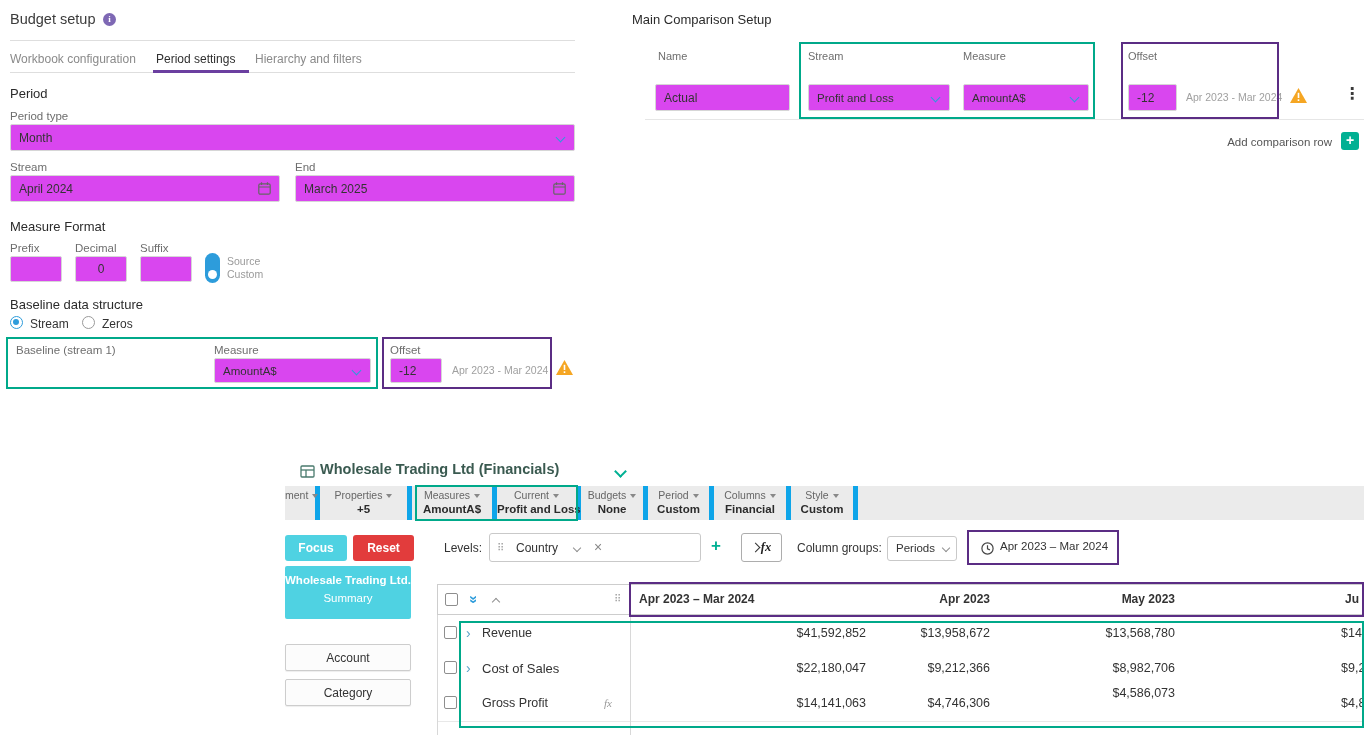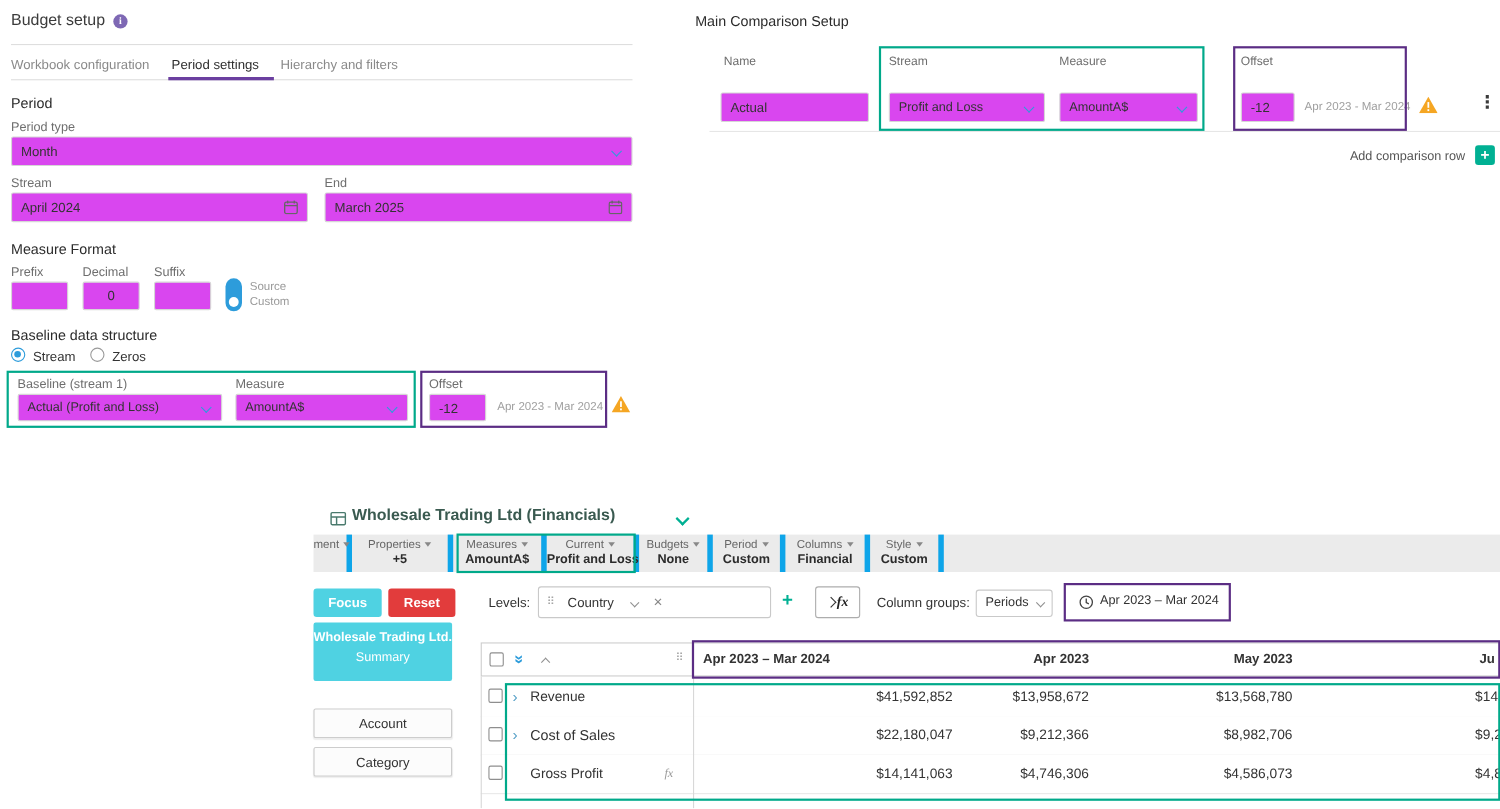--- a/index.html
+++ b/index.html
@@ -124,24 +124,20 @@
   <div class="tgl-label" style="left:227px;top:255px">Source</div>
   <div class="tgl-label" style="left:227px;top:268px">Custom</div>
 
   <div class="h2" style="left:10px;top:297px">Baseline data structure</div>
   <span class="radio checked" style="left:10px;top:316px"></span>
   <div class="rlabel12" style="left:30px;top:317px">Stream</div>
   <span class="radio" style="left:82px;top:316px"></span>
   <div class="rlabel12" style="left:102px;top:317px">Zeros</div>
 
   <div class="flabel" style="left:16px;top:344px">Baseline (stream 1)</div>
-  <div class="ctl" style="left:16px;top:358px;width:186px;height:25px;font-size:11.5px">
-    <span class="val">Actual (Profit and Loss)</span>
-    <span class="chev sel" style="top:8px"></span>
-  </div>
   <div class="flabel" style="left:214px;top:344px">Measure</div>
   <div class="ctl" style="left:214px;top:358px;width:157px;height:25px;font-size:11.5px">
     <span class="val">AmountA$</span>
     <span class="chev sel" style="top:8px"></span>
   </div>
   <div class="flabel" style="left:390px;top:344px">Offset</div>
   <div class="ctl" style="left:390px;top:358px;width:52px;height:25px">
     <span class="val">-12</span>
   </div>
   <div class="muted" style="left:452px;top:364px">Apr 2023 - Mar 2024</div>
@@ -295,21 +291,21 @@
     <span class="gval" style="left:429px;top:10px;width:124px">$9,212,366</span>
     <span class="gval" style="left:553px;top:10px;width:185px">$8,982,706</span>
     <span class="gval" style="left:904px;top:10px;width:60px;text-align:left">$9,2</span>
   </div>
   <div class="grow" style="top:686px">
     <span class="checkbox" style="left:7px;top:10px"></span>
     <span class="rlabel12" style="left:45px;top:10px;font-size:12.5px">Gross Profit</span>
     <span class="fx-italic" style="left:167px;top:11px">fx</span>
     <span class="gval" style="left:193px;top:10px;width:236px">$14,141,063</span>
     <span class="gval" style="left:429px;top:10px;width:124px">$4,746,306</span>
-    <span class="gval" style="left:553px;top:10px;width:185px">$4,586,073</span>
+    <span class="gval" style="left:553px;top:0;width:185px">$4,586,073</span>
     <span class="gval" style="left:904px;top:10px;width:60px;text-align:left">$4,8</span>
   </div>
   <div class="vline" style="left:437px;top:615px;height:120px"></div>
   <div class="vline" style="left:630px;top:615px;height:120px"></div>
 
   <div class="annot teal" style="left:6px;top:337px;width:372px;height:52px"></div>
   <div class="annot purple" style="left:382px;top:337px;width:170px;height:52px"></div>
   <div class="annot teal" style="left:799px;top:42px;width:296px;height:77px"></div>
   <div class="annot purple" style="left:1121px;top:42px;width:158px;height:77px"></div>
   <div class="annot teal" style="left:415px;top:485px;width:163px;height:36px"></div>

